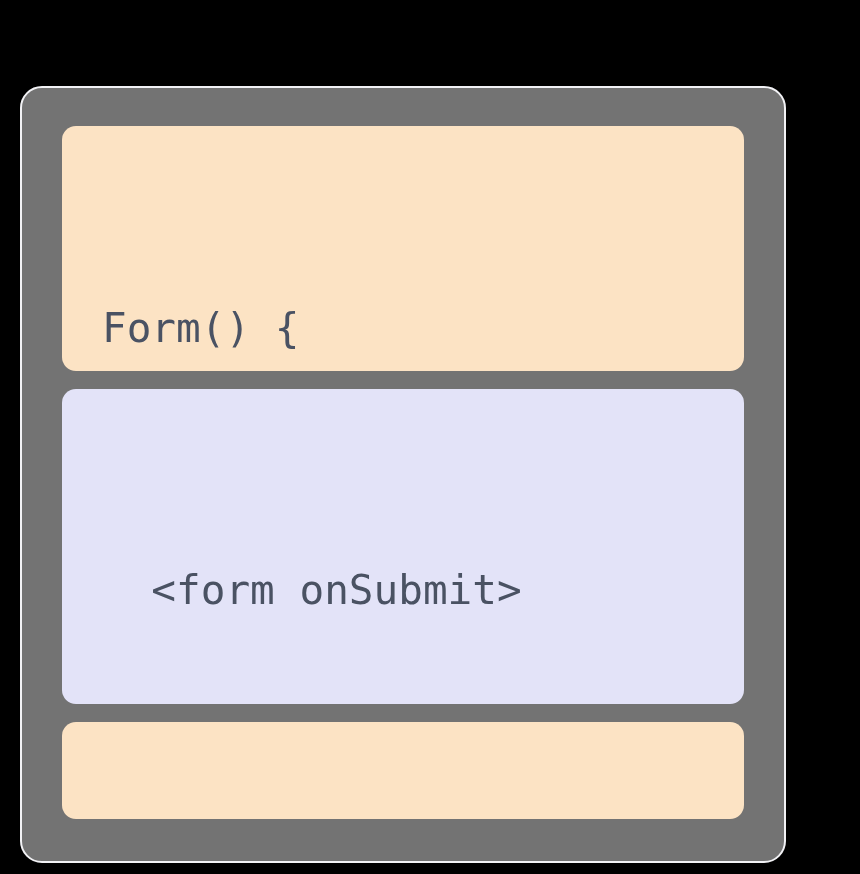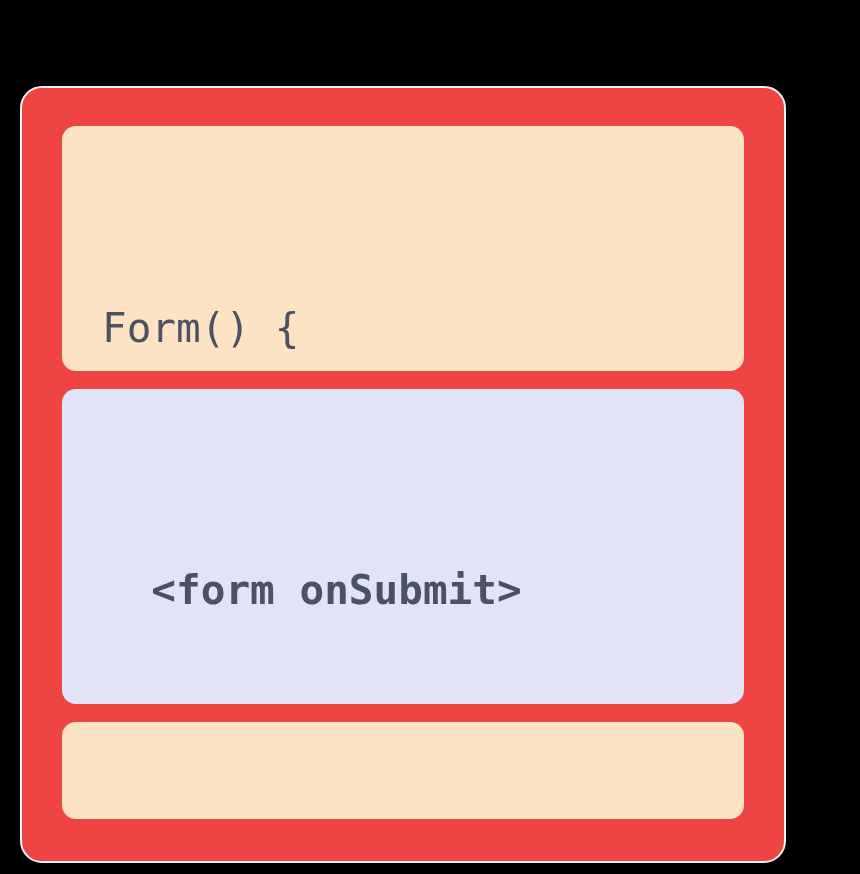--- a/index.html
+++ b/index.html
@@ -23,21 +23,21 @@
   }
 
   
   .code-card {
     position: absolute;
     left: 20px;
     top: 86px;
     width: 766px;
     height: 777px;
     box-sizing: border-box;
-    background: #ef4444;
+    background: #737373;
     border: 2px solid #f2f2f5;
     border-radius: 22px;
     padding: 38px 40px;
     display: flex;
     flex-direction: column;
     gap: 18px;
   }
 
   
   .segment {
@@ -52,21 +52,20 @@
     white-space: pre;
     overflow: hidden;
   }
 
   .segment.peach {
     background: #fce3c4;
   }
 
   .segment.lavender {
     background: #e3e3f8;
-    font-weight: bold;
   }
 
   .segment.seg-component {
     height: 245px;
     padding-top: 15px;
   }
 
   .segment.seg-markup {
     height: 315px;
     padding-top: 14px;

